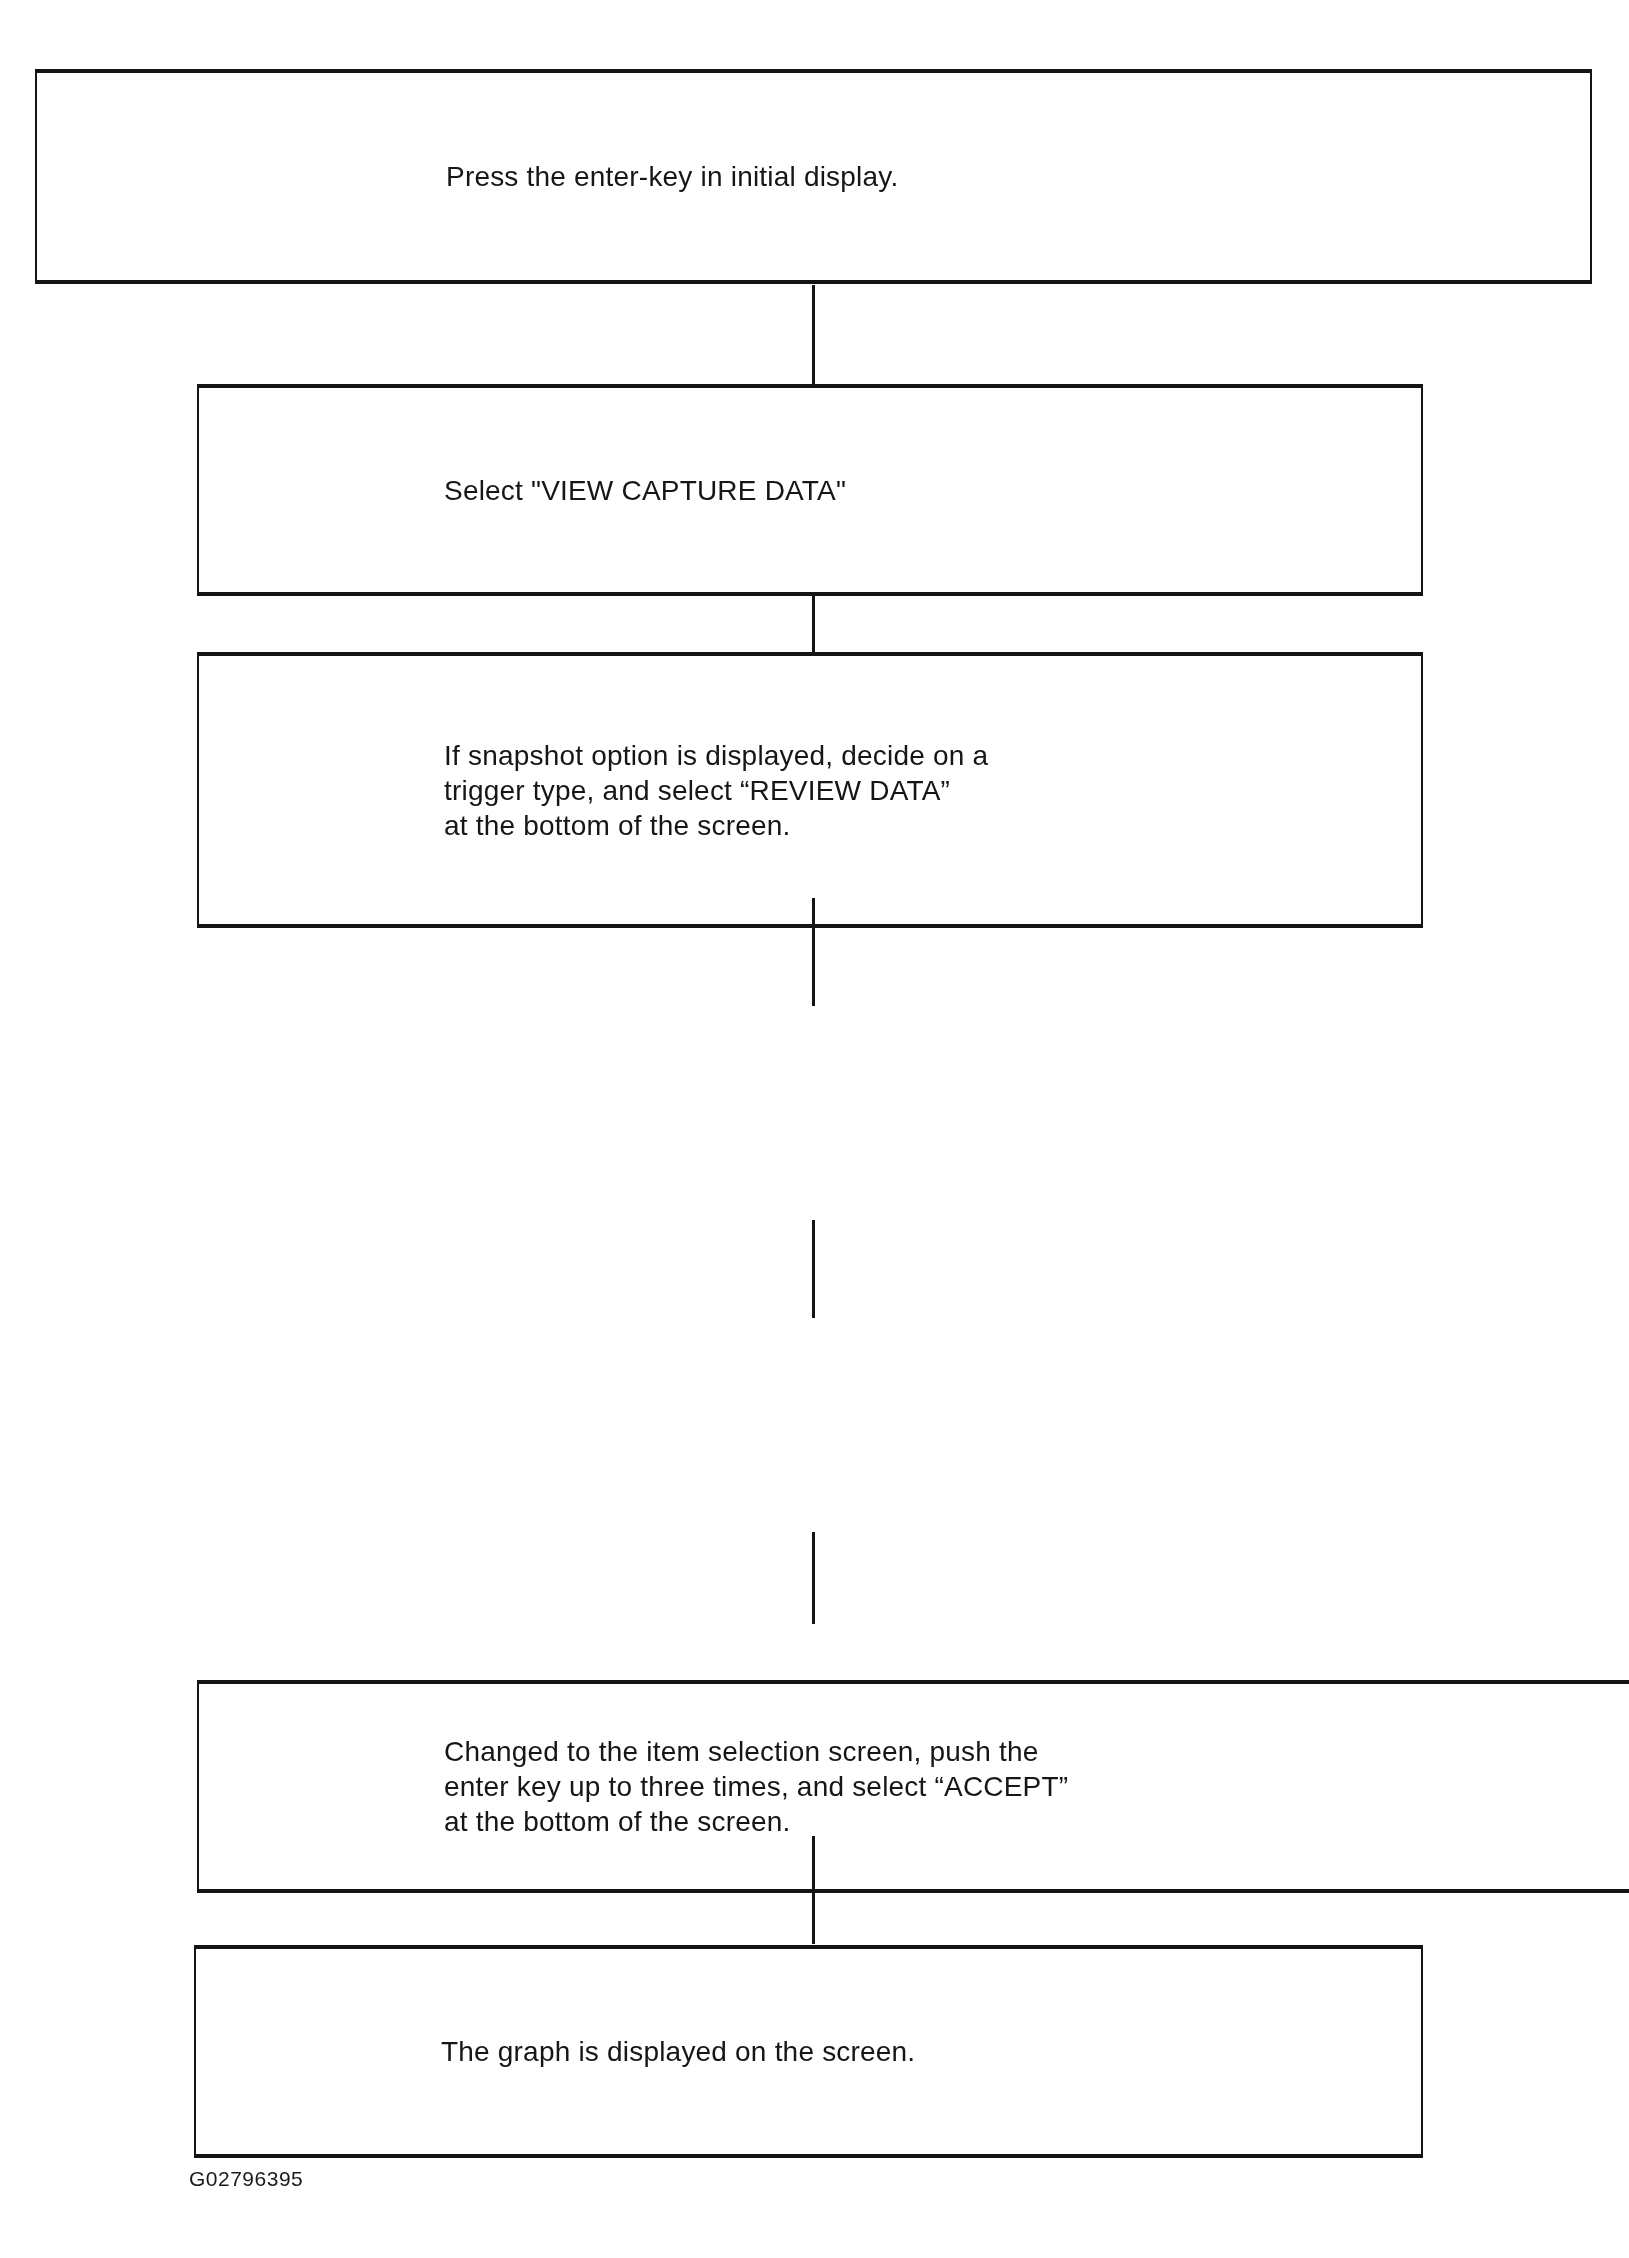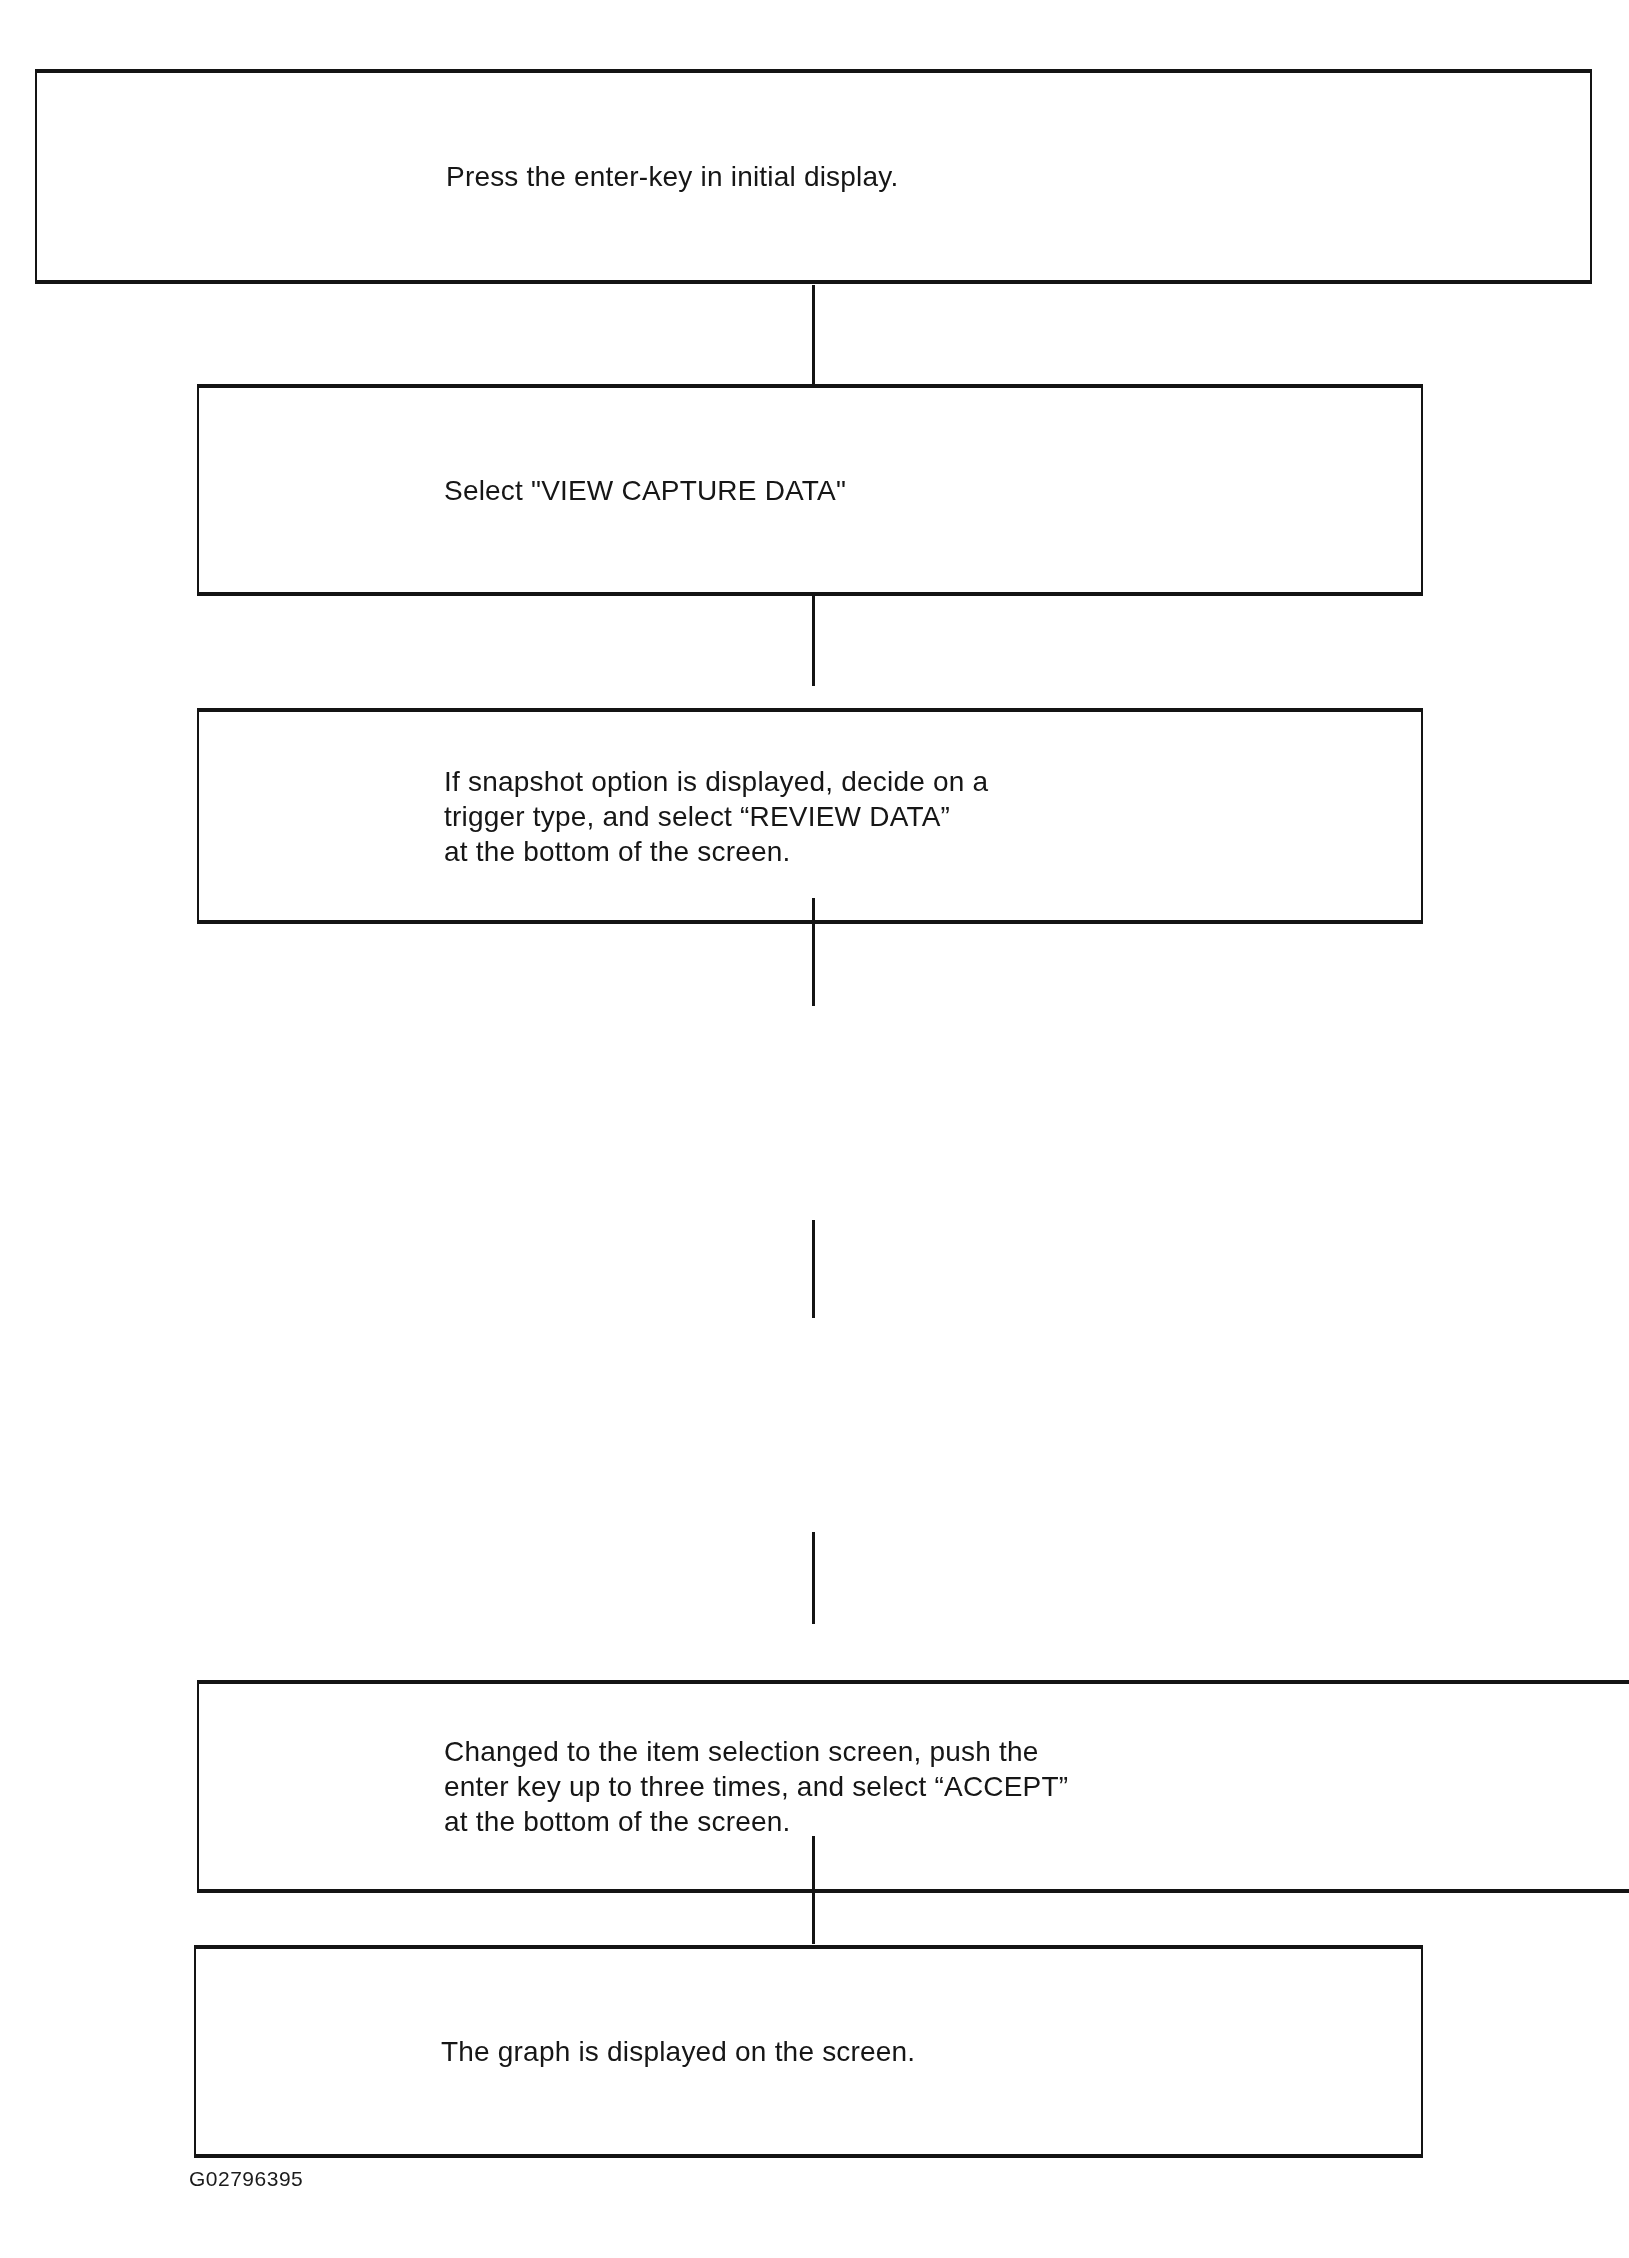--- a/index.html
+++ b/index.html
@@ -29,21 +29,21 @@
   .flow-box .step-text {
     font-size: 28px;
     line-height: 35px;
     white-space: pre-wrap;
     letter-spacing: 0.2px;
   }
   
   .box-1 { left: 35px;  top: 69px;   width: 1557px; height: 215px; }
   .box-1 .step-text { padding-left: 409px; }
   .box-2 { left: 197px; top: 384px;  width: 1226px; height: 212px; }
-  .box-3 { left: 197px; top: 708px;  width: 1226px; height: 216px; }
+  .box-3 { left: 197px; top: 652px;  width: 1226px; height: 276px; }
   .box-4 { left: 197px; top: 1006px; width: 1226px; height: 214px; }
   .box-5 { left: 197px; top: 1318px; width: 1226px; height: 214px; }
   .box-6 { left: 197px; top: 1680px; width: 1450px; height: 213px; }
   .box-7 { left: 194px; top: 1945px; width: 1229px; height: 213px; }
   .box-2 .step-text, .box-3 .step-text, .box-4 .step-text,
   .box-5 .step-text, .box-6 .step-text, .box-7 .step-text {
     padding-left: 245px;
     padding-right: 36px;
   }
   .connector {

